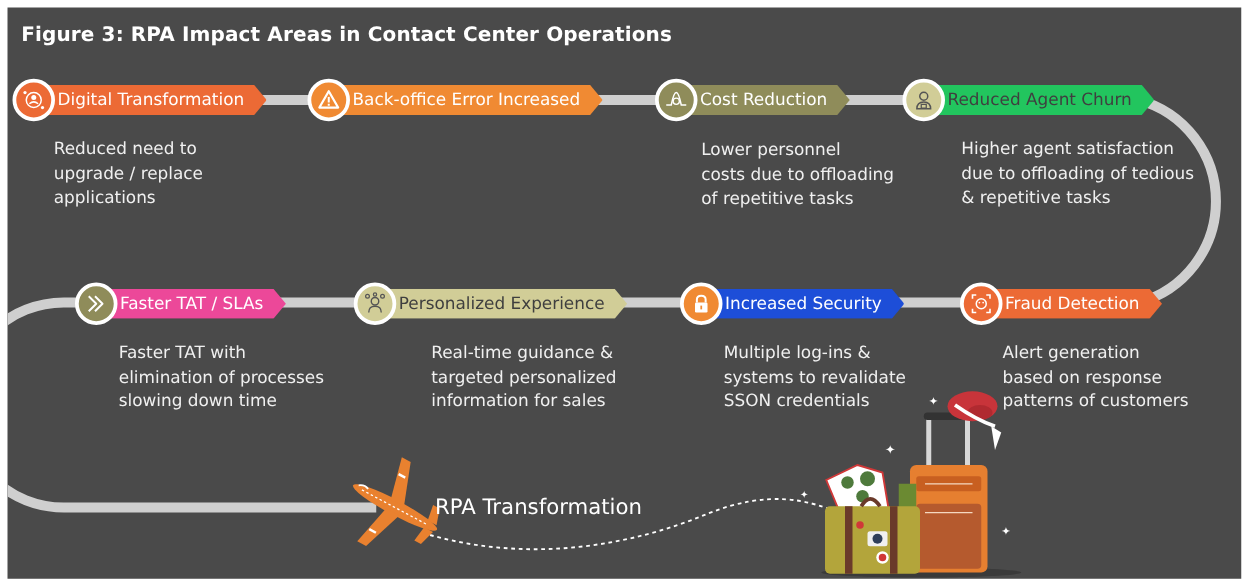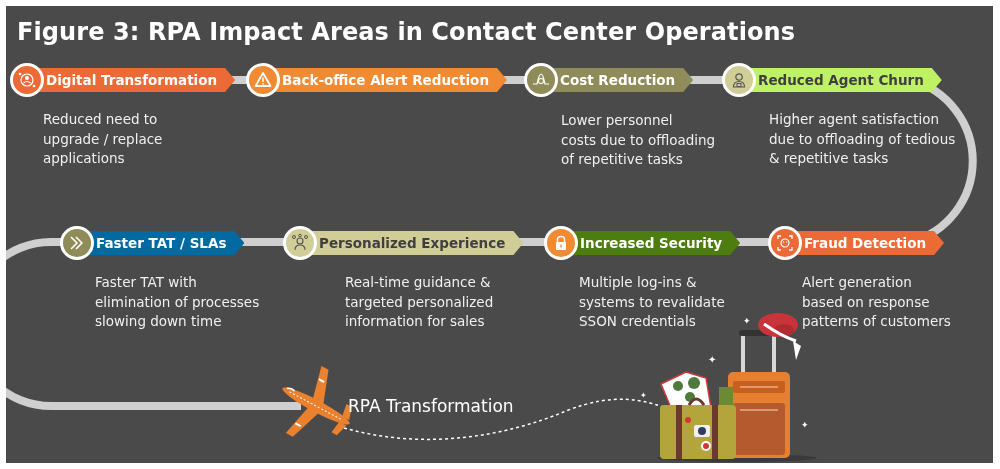--- a/index.html
+++ b/index.html
@@ -1,23 +1,23 @@
 <!DOCTYPE html>
 <html><head>
 <meta charset="utf-8">
 <style>
   html, body { margin:0; padding:0; background:#ffffff; }
   body { width:1000px; height:469px; position:relative; overflow:hidden; font-family:"DejaVu Sans", sans-serif; }
   .panel { position:absolute; left:6px; top:6px; width:987px; height:457px; background:#4a4a4a; overflow:hidden; }
-  .title { position:absolute; left:11px; top:12px; color:#ffffff; font-weight:bold; font-size:24px; letter-spacing:0.1px; font-family:"DejaVu Sans", sans-serif; }
+  .title { position:absolute; left:11px; top:12px; color:#ffffff; font-weight:bold; font-size:16px; letter-spacing:0.1px; font-family:"DejaVu Sans", sans-serif; }
   svg.track { position:absolute; left:0; top:0; }
   .badge { position:absolute; height:24px; display:flex; align-items:center; }
   .badge .icon-circle { position:absolute; left:0; top:-5px; width:28px; height:28px; border-radius:50%; border:3px solid #ffffff; display:flex; align-items:center; justify-content:center; z-index:2; }
   .badge .icon-circle svg { width:20px; height:20px; }
-  .badge .label { position:absolute; left:20px; top:0; height:24px; line-height:24px; padding-left:16px; padding-right:18px; font-weight:bold; font-size:13.5px; white-space:nowrap; clip-path:polygon(0 0, calc(100% - 10px) 0, 100% 50%, calc(100% - 10px) 100%, 0 100%); }
+  .badge .label { position:absolute; left:20px; top:0; height:24px; line-height:24px; padding-left:16px; padding-right:18px; font-weight:normal; font-size:13.5px; white-space:nowrap; clip-path:polygon(0 0, calc(100% - 10px) 0, 100% 50%, calc(100% - 10px) 100%, 0 100%); }
   .desc { position:absolute; color:#f0f0f0; font-size:13.5px; line-height:19.5px; white-space:pre-line; }
   .rpa-label { position:absolute; left:342px; top:390px; color:#ffffff; font-weight:normal; font-size:17px; }
 </style>
 </head>
 <body>
 
 <div class="panel">
   <div class="title">Figure 3: RPA Impact Areas in Contact Center Operations</div>
 
   <svg class="track" width="987" height="457">
@@ -97,21 +97,21 @@
 applications</div>
 
   <div class="badge" style="left:240px; top:62px;">
     <div class="icon-circle" style="background:#f08a33;">
       <svg viewBox="0 0 20 20">
           <path d="M10 3 L17.5 16 L2.5 16 Z" fill="none" stroke="#fff" stroke-width="1.8" stroke-linejoin="round"></path>
           <rect x="9.2" y="7.5" width="1.6" height="4.5" fill="#fff"></rect>
           <rect x="9.2" y="13" width="1.6" height="1.6" fill="#fff"></rect>
         </svg>
     </div>
-    <div class="label" style="background:#f08a33; color:#fff;">Back-office Alert Reduction</div>
+    <div class="label" style="background:#f08a33; color:#fff;">Back-office Error Increased</div>
   </div>
 
   <div class="badge" style="left:518px; top:62px;">
     <div class="icon-circle" style="background:#8f8c5a;">
       <svg viewBox="0 0 20 20">
           <path d="M2 14 L6 14 Q8 4 10 4 Q12 4 14 14 L18 14" stroke="#fff" stroke-width="1.2" fill="none"></path>
           <circle cx="10" cy="11" r="2.5" fill="none" stroke="#fff" stroke-width="1.1"></circle>
         </svg>
     </div>
     <div class="label" style="background:#8f8c5a; color:#fff;">Cost Reduction</div>
@@ -121,21 +121,21 @@
 of repetitive tasks</div>
 
   <div class="badge" style="left:716px; top:62px;">
     <div class="icon-circle" style="background:#d1cd97;">
       <svg viewBox="0 0 20 20">
           <circle cx="10" cy="7" r="3.2" fill="none" stroke="#555" stroke-width="1.2"></circle>
           <path d="M4.5 17 Q4.5 11.5 10 11.5 Q15.5 11.5 15.5 17 Z" fill="none" stroke="#555" stroke-width="1.2"></path>
           <rect x="8" y="13.5" width="4" height="3" fill="none" stroke="#555" stroke-width="1"></rect>
         </svg>
     </div>
-    <div class="label" style="background:#bef264; color:#3f3f3f;">Reduced Agent Churn</div>
+    <div class="label" style="background:#22c55e; color:#3f3f3f;">Reduced Agent Churn</div>
   </div>
   <div class="desc" style="left:752px; top:104px;margin-left:11px;">Higher agent satisfaction
 due to offloading of tedious
 &amp; repetitive tasks</div>
 
   <div class="badge" style="left:762px; top:225px;">
     <div class="icon-circle" style="background:#ec6a35;">
       <svg viewBox="0 0 20 20">
           <path d="M3 6 L3 3 L6 3 M14 3 L17 3 L17 6 M3 14 L3 17 L6 17 M14 17 L17 17 L17 14" stroke="#fff" stroke-width="1.3" fill="none"></path>
           <circle cx="10" cy="10" r="4" fill="none" stroke="#fff" stroke-width="1.2"></circle>
@@ -150,21 +150,21 @@
 patterns of customers</div>
 
   <div class="badge" style="left:538px; top:225px;">
     <div class="icon-circle" style="background:#f08a33;">
       <svg viewBox="0 0 20 20">
           <path d="M6.5 9 L6.5 6.5 Q6.5 3.5 10 3.5 Q13.5 3.5 13.5 6.5 L13.5 9" stroke="#fff" stroke-width="1.6" fill="none"></path>
           <rect x="5" y="9" width="10" height="8" rx="1" fill="#fff"></rect>
           <rect x="9.3" y="11.5" width="1.4" height="3" fill="#f08a33"></rect>
         </svg>
     </div>
-    <div class="label" style="background:#4d7c0f; color:#fff;">Increased Security</div>
+    <div class="label" style="background:#1d4ed8; color:#fff;">Increased Security</div>
   </div>
   <div class="desc" style="left:573px; top:267px;">Multiple log-ins &amp;
 systems to revalidate
 SSON credentials</div>
 
   <div class="badge" style="left:277px; top:225px;">
     <div class="icon-circle" style="background:#d1cd97;">
       <svg viewBox="0 0 20 20">
           <circle cx="10" cy="8" r="3" fill="none" stroke="#555" stroke-width="1.1"></circle>
           <path d="M5 17 Q5 12 10 12 Q15 12 15 17" fill="none" stroke="#555" stroke-width="1.1"></path>
@@ -179,20 +179,20 @@
 targeted personalized
 information for sales</div>
 
   <div class="badge" style="left:54px; top:225px;">
     <div class="icon-circle" style="background:#8f8c5a;">
       <svg viewBox="0 0 20 20">
           <path d="M4 4 L10 10 L4 16" stroke="#fff" stroke-width="1.6" fill="none" stroke-linejoin="round"></path>
           <path d="M9 4 L15 10 L9 16" stroke="#fff" stroke-width="1.6" fill="none" stroke-linejoin="round"></path>
         </svg>
     </div>
-    <div class="label" style="background:#0369a1; color:#fff;">Faster TAT / SLAs</div>
+    <div class="label" style="background:#ec4899; color:#fff;">Faster TAT / SLAs</div>
   </div>
   <div class="desc" style="left:89px; top:267px;">Faster TAT with
 elimination of processes
 slowing down time</div>
 
   <div class="rpa-label">RPA Transformation</div>
 </div>
 
 </body></html>

